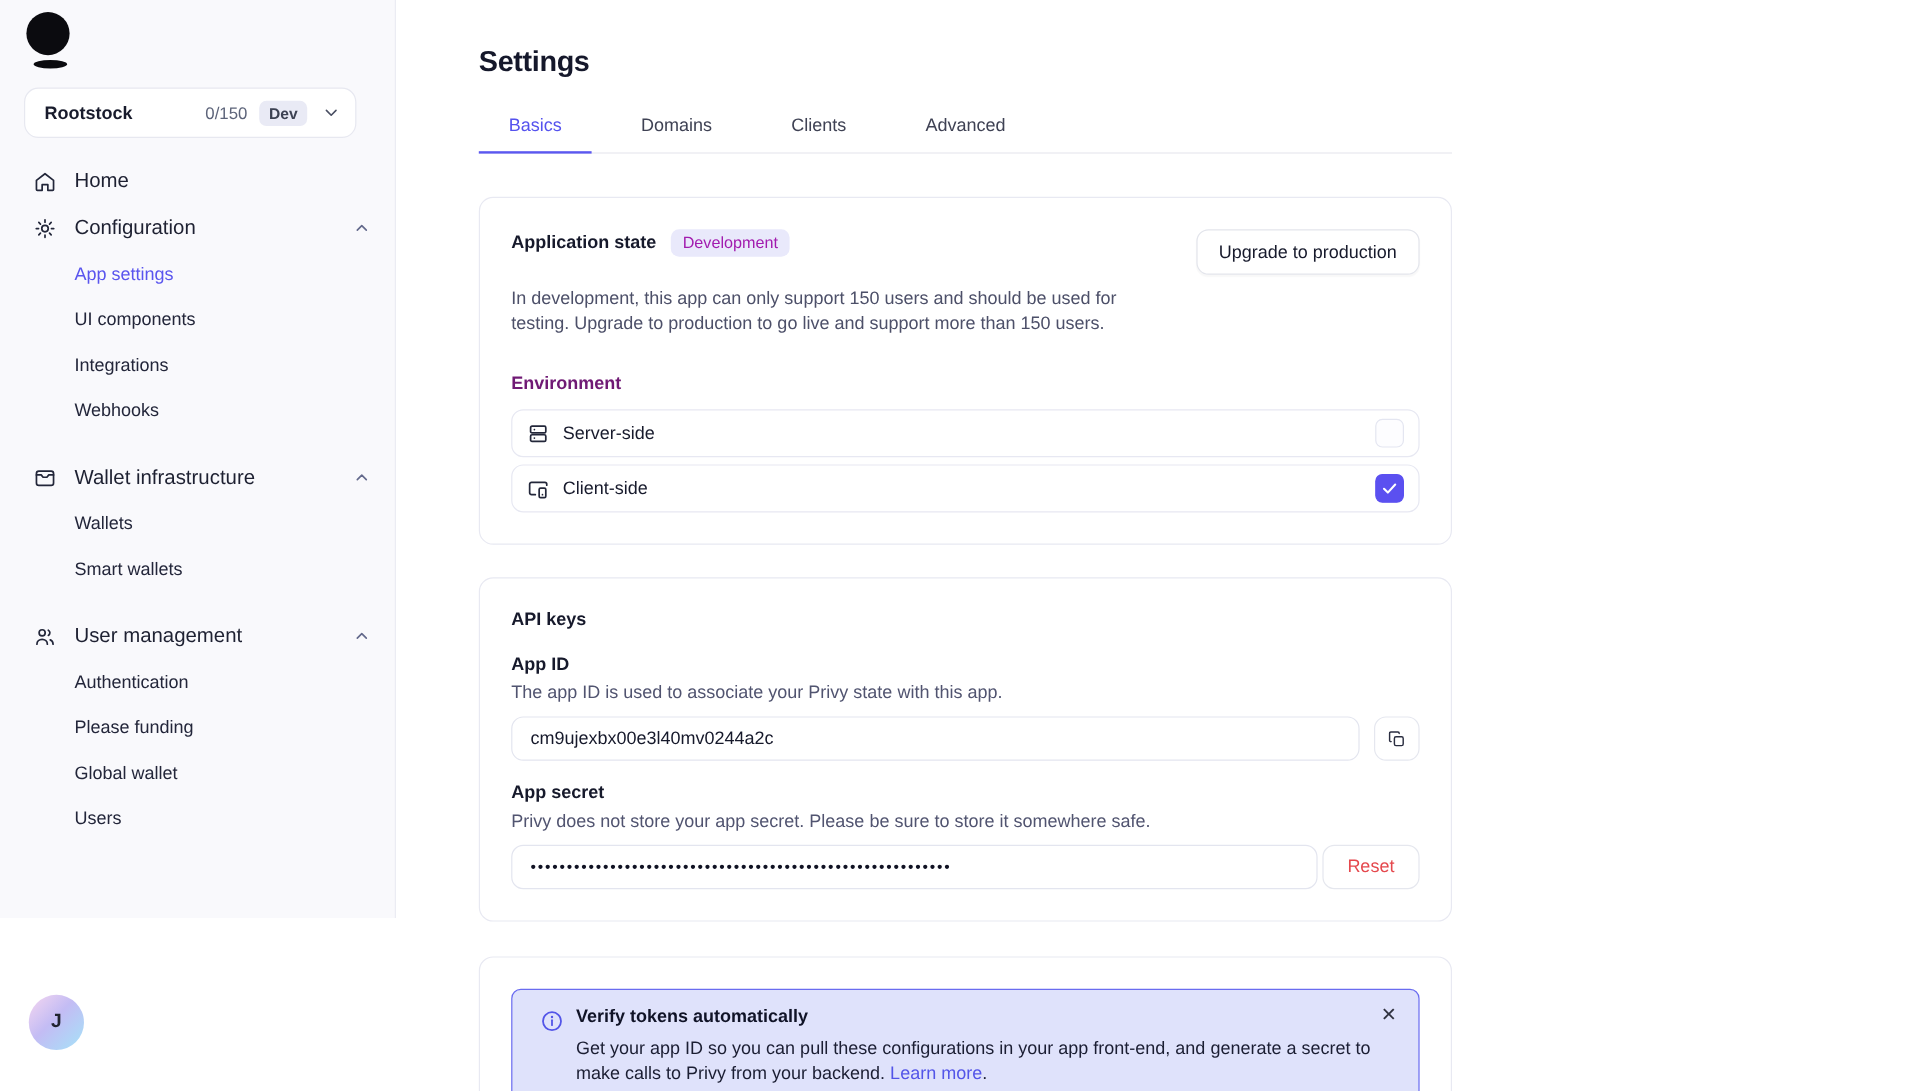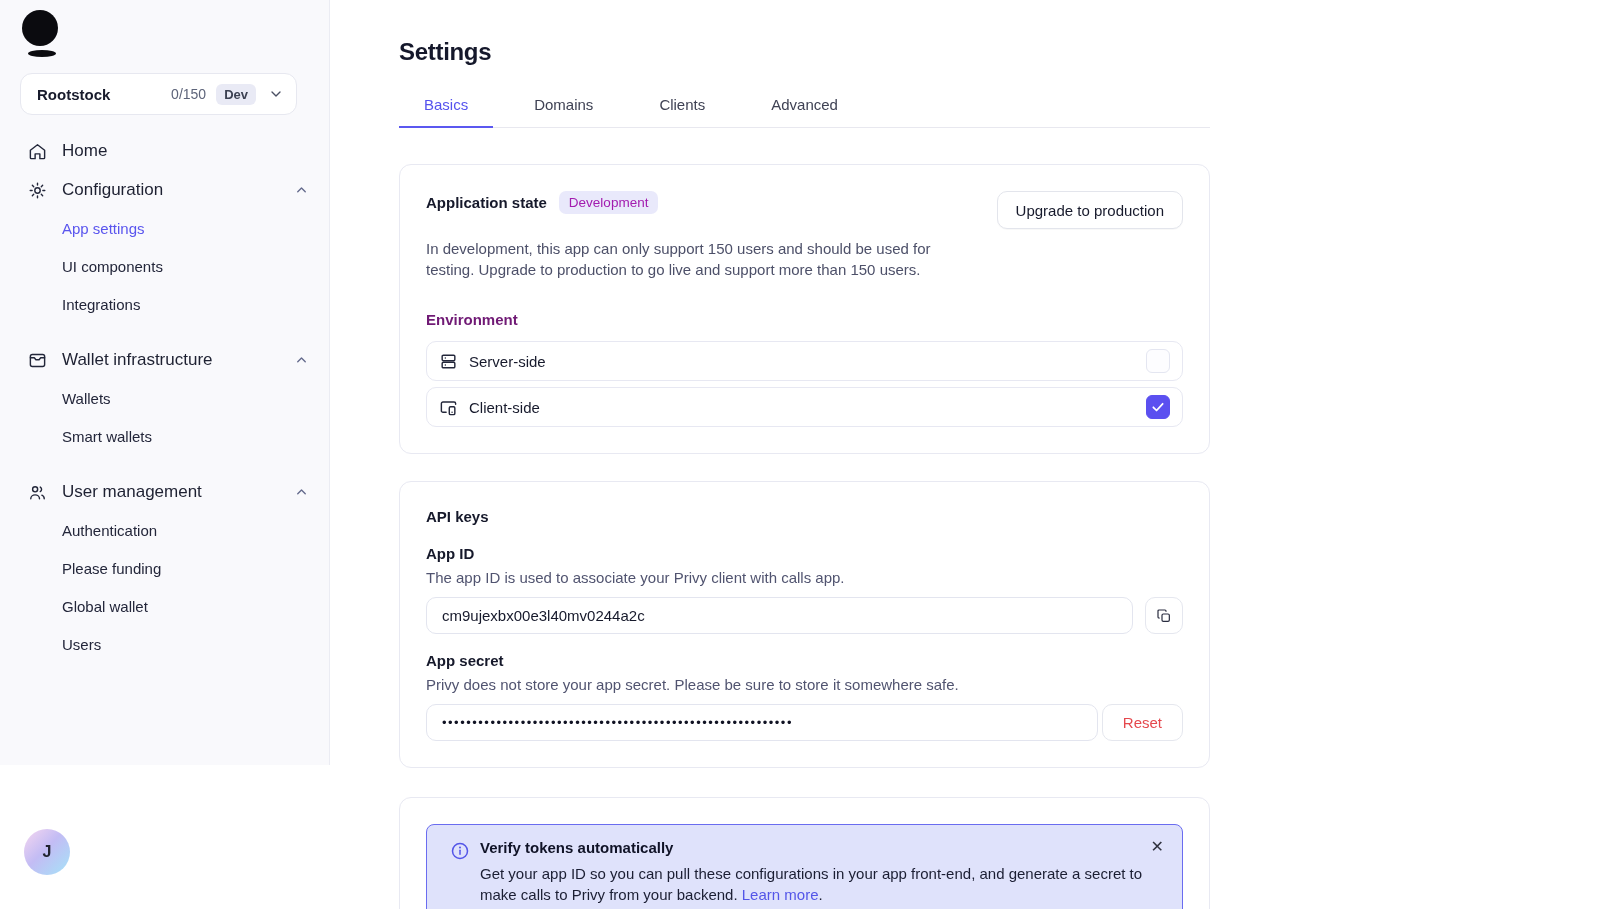--- a/index.html
+++ b/index.html
@@ -143,20 +143,21 @@
       <span class="chev">
         <svg width="15" height="15" viewBox="0 0 24 24" fill="none" stroke="currentColor" stroke-width="2.2" stroke-linecap="round" stroke-linejoin="round">
             <polyline points="6 14 12 8 18 14"></polyline>
           </svg>
       </span>
     </div>
 
     <div class="nav-sub active">App settings</div>
     <div class="nav-sub">UI components</div>
     <div class="nav-sub">Integrations</div>
+    <div class="nav-sub">Webhooks</div>
 
     <div class="section-gap"></div>
 
     <div class="nav-item">
       <span class="nicon">
         <svg width="19" height="19" viewBox="0 0 24 24" fill="none" stroke="currentColor" stroke-width="1.8" stroke-linecap="round" stroke-linejoin="round">
             <rect x="3" y="4.5" width="18" height="15" rx="2.5"></rect>
             <path d="M3 8.5h5l2 2.5h4l2-2.5h5"></path>
           </svg>
       </span>
@@ -253,21 +254,21 @@
               <polyline points="4 12.5 9.5 18 20 6.5"></polyline>
             </svg>
         </span>
       </div>
     </div>
 
     <div class="card">
       <div class="card-title">API keys</div>
 
       <div class="field-label" style="margin-top:20px;">App ID</div>
-      <div class="field-desc">The app ID is used to associate your Privy client with calls app.</div>
+      <div class="field-desc">The app ID is used to associate your Privy state with this app.</div>
       <div class="input-row">
         <input class="text-input appid-input" type="text" value="cm9ujexbx00e3l40mv0244a2c" style="">
         <button class="copy-btn">
           <span>
             <svg width="16" height="16" viewBox="0 0 24 24" fill="none" stroke="currentColor" stroke-width="1.8" stroke-linecap="round" stroke-linejoin="round">
                 <rect x="9" y="9" width="11" height="11" rx="2"></rect>
                 <path d="M5 15H4.5A1.5 1.5 0 0 1 3 13.5v-9A1.5 1.5 0 0 1 4.5 3h9A1.5 1.5 0 0 1 15 4.5V5"></path>
               </svg>
           </span>
         </button>

